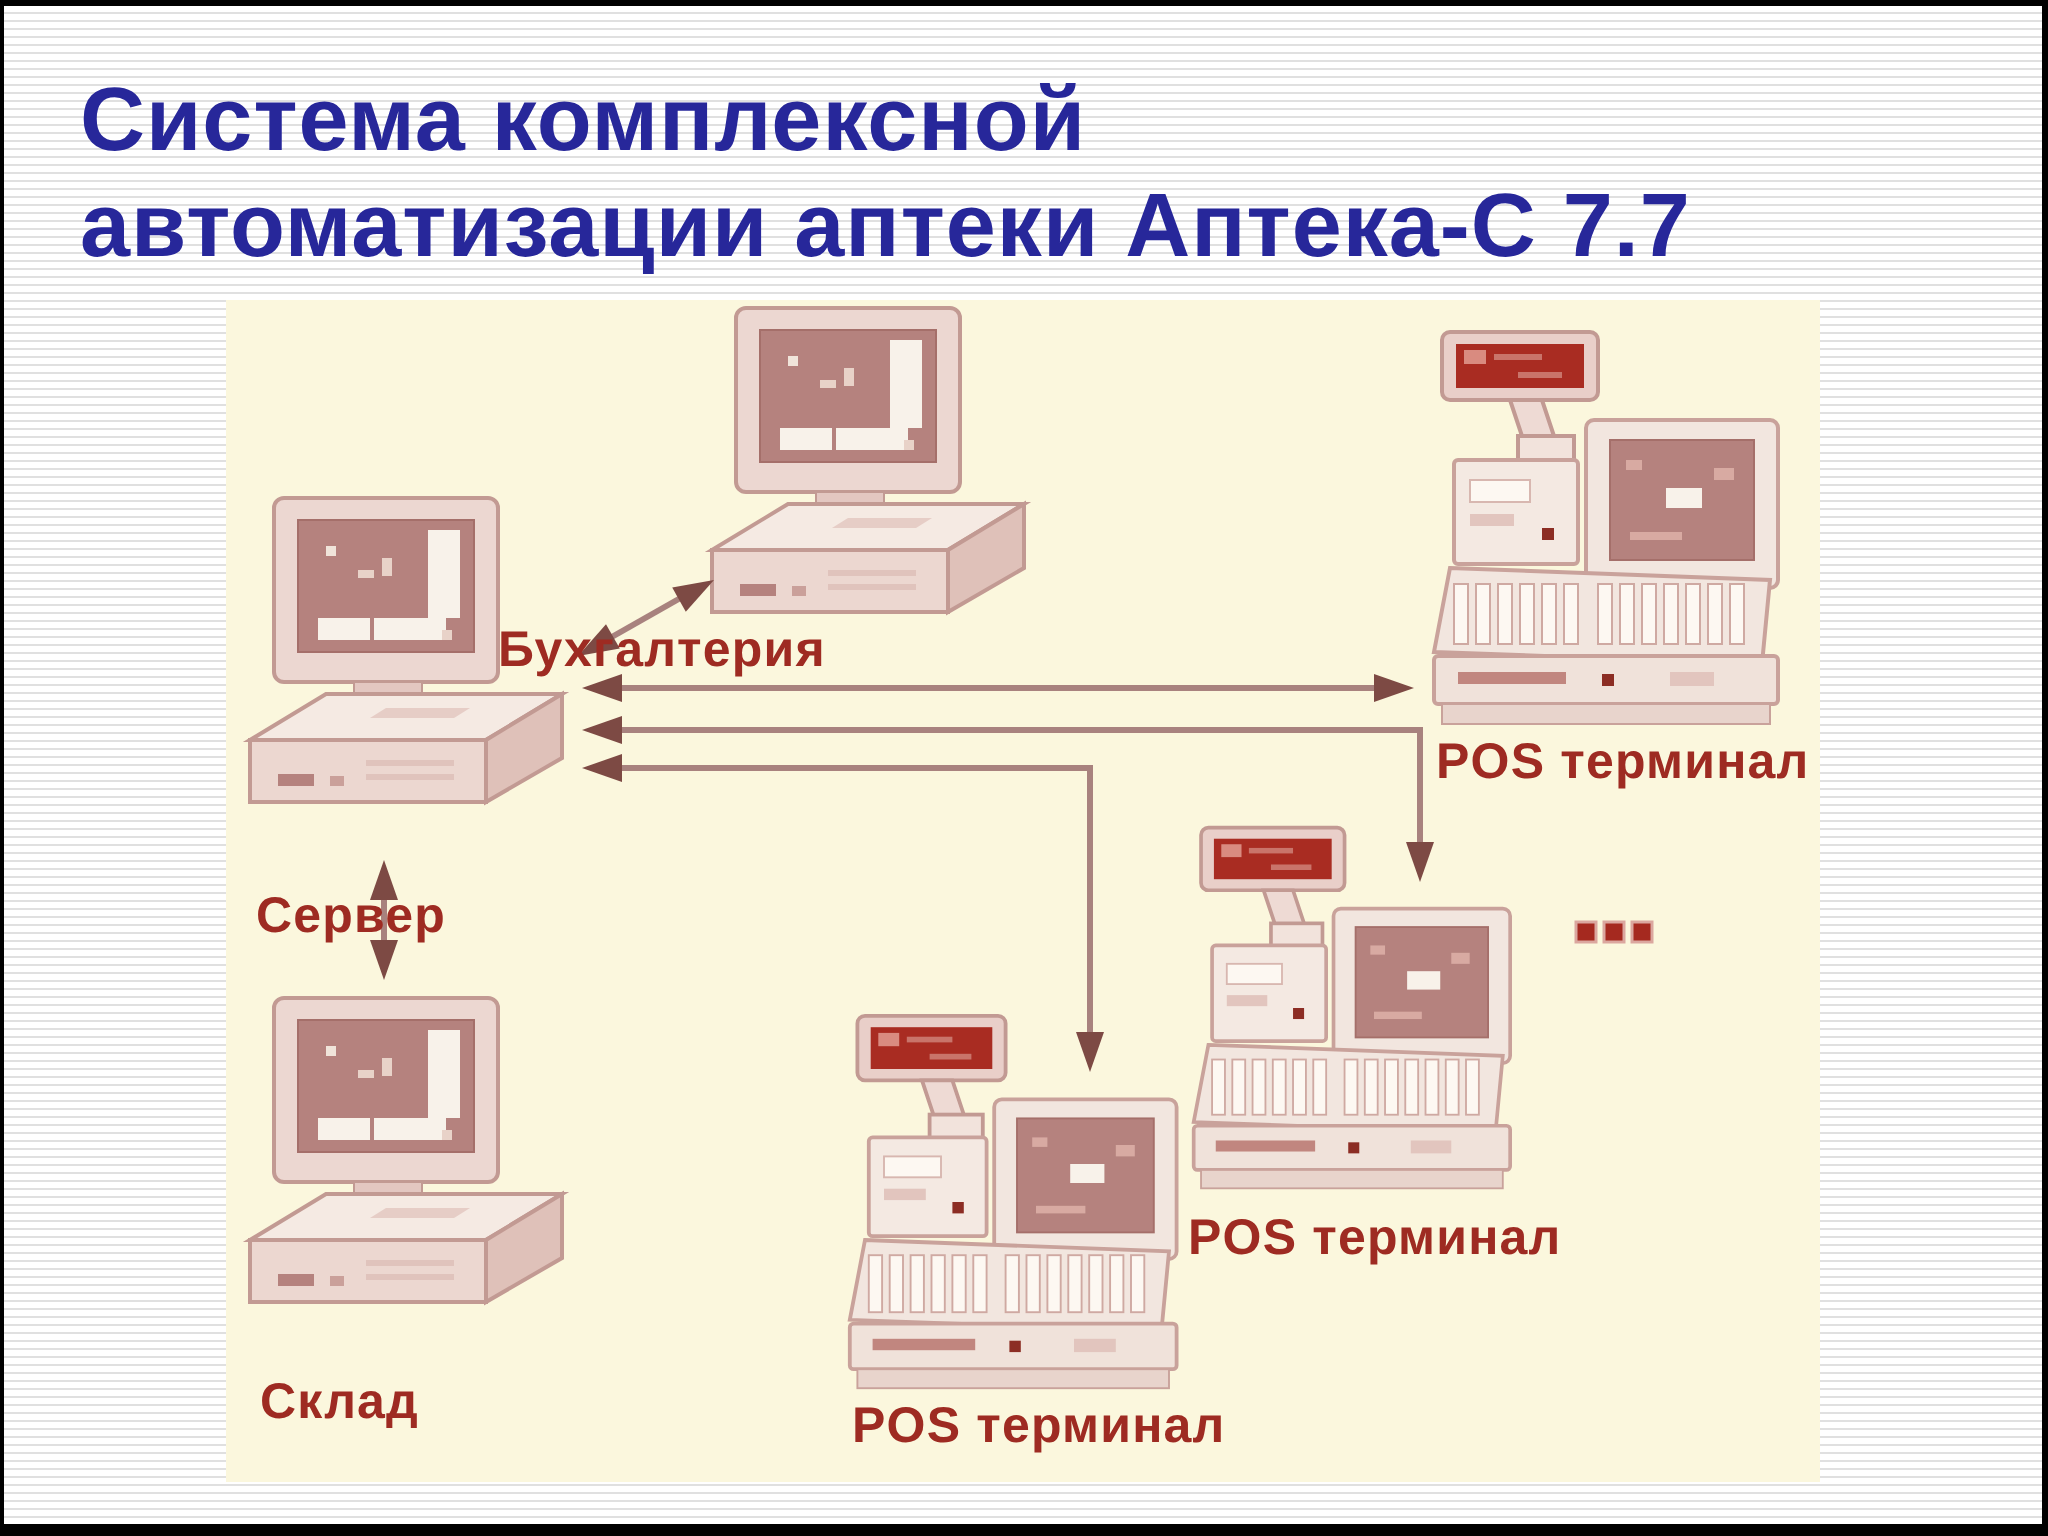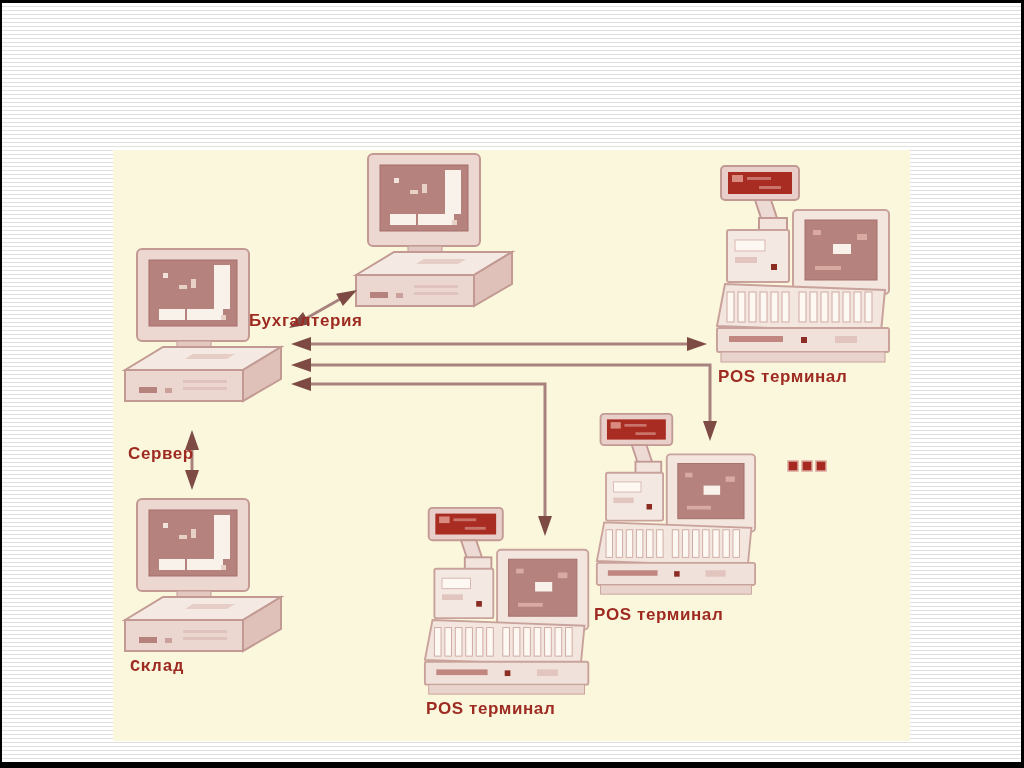--- a/index.html
+++ b/index.html
@@ -14,35 +14,39 @@
     position:absolute;left:38px;top:30px;width:960px;
     font-size:45px;font-weight:bold;line-height:53px;letter-spacing:0.5px;
     color:#27279a;
   }
   .diagram{
     position:absolute;left:111px;top:147px;width:797px;height:591px;
     background:#fbf7dd;
   }
   .diagram svg{position:absolute;left:0;top:0;}
   .node-label{
-    position:absolute;font-size:17px;font-weight:bold;letter-spacing:0.6px;
+    position:absolute;font-size:25px;font-weight:bold;letter-spacing:0.6px;
     color:#9e2b22;white-space:nowrap;
   }
   .lbl-accounting{left:136px;top:161px;}
   .lbl-server{left:15px;top:249px;margin-top:45px;}
-  .lbl-warehouse{left:17px;top:507px;font-family:Liberation Mono, monospace;}
+  .lbl-warehouse{left:17px;top:537px;}
   .lbl-pos-right{left:605px;top:217px;}
   .lbl-pos-middle{left:481px;top:455px;}
   .lbl-pos-bottom{left:313px;top:549px;}
 </style>
 </head>
 <body>
 
 <div class="slide">
 
+  <div class="title">
+    <div>Система комплексной</div>
+    <div>автоматизации аптеки Аптека-С 7.7</div>
+  </div>
 
   <div class="diagram">
 
     <svg width="797" height="591" viewBox="0 0 797 591">
       <defs>
 
         <g id="sym-desktop">
           <rect x="20" y="0" width="112" height="92" rx="5" fill="#ecd7d1" stroke="#c29a93" stroke-width="2"></rect>
           <rect x="32" y="11" width="88" height="66" fill="#b5827e" stroke="#a56f6a" stroke-width="1"></rect>
           <rect x="97" y="16" width="16" height="44" fill="#f8f2ea"></rect>

